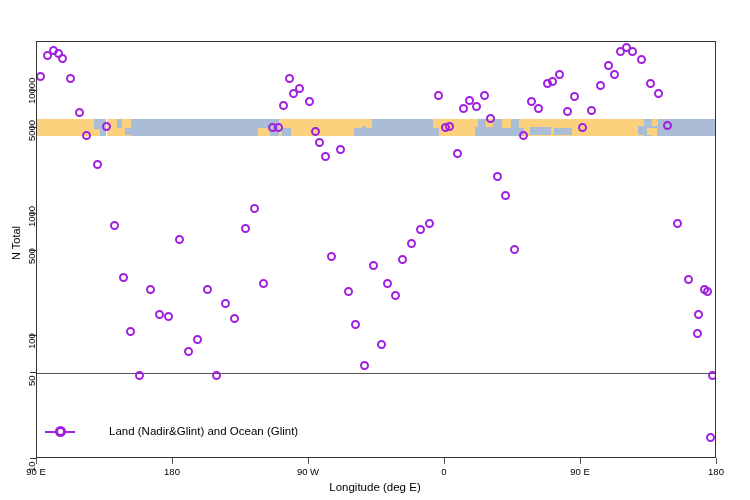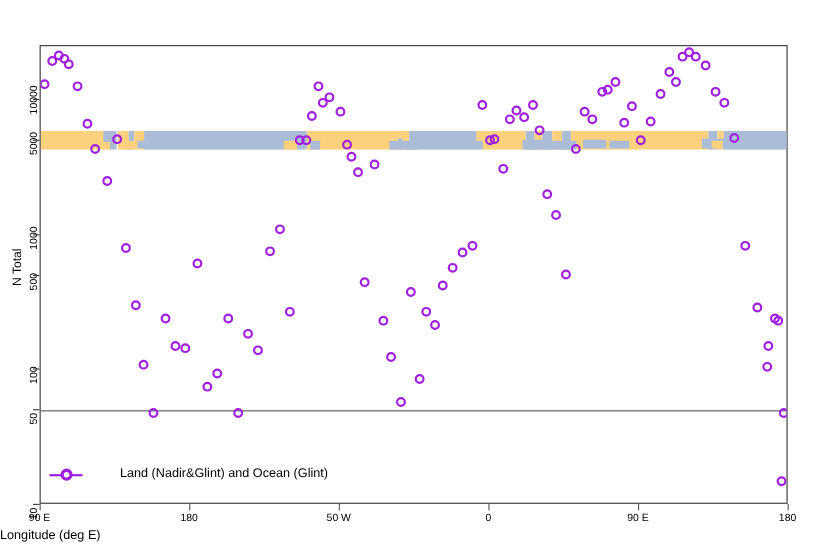--- a/index.html
+++ b/index.html
@@ -85,21 +85,21 @@
     font-size: 9.5px;
     white-space: nowrap;
     text-align: center;
     top: 466px;
   }
   .xaxis-label {
     position: absolute;
     left: 0;
     top: 481px;
     width: 750px;
-    text-align: left;
+    text-align: center;
     font-size: 11.5px;
   }
   
   .hline-50 {
     position: absolute;
     left: 0;
     width: 100%;
     height: 1px;
     background: #555555;
   }
@@ -327,21 +327,21 @@
       <div class="xtick-mark" style="left: 36px;"></div>
       <div class="xtick-mark" style="left: 172px;"></div>
       <div class="xtick-mark" style="left: 308px;"></div>
       <div class="xtick-mark" style="left: 444px;"></div>
       <div class="xtick-mark" style="left: 580px;"></div>
       <div class="xtick-mark" style="left: 716px;"></div>
     </div>
   <div id="xtick-labels">
       <div class="xtick-label" style="left: 6px; width: 60px;">90 E</div>
       <div class="xtick-label" style="left: 142px; width: 60px;">180</div>
-      <div class="xtick-label" style="left: 278px; width: 60px;">50 W</div>
+      <div class="xtick-label" style="left: 278px; width: 60px;">90 W</div>
       <div class="xtick-label" style="left: 414px; width: 60px;">0</div>
       <div class="xtick-label" style="left: 550px; width: 60px;">90 E</div>
       <div class="xtick-label" style="left: 686px; width: 60px;">180</div>
     </div>
 
   <div class="xaxis-label">Longitude (deg E)</div>
 
 </div>
 
 </body></html>

